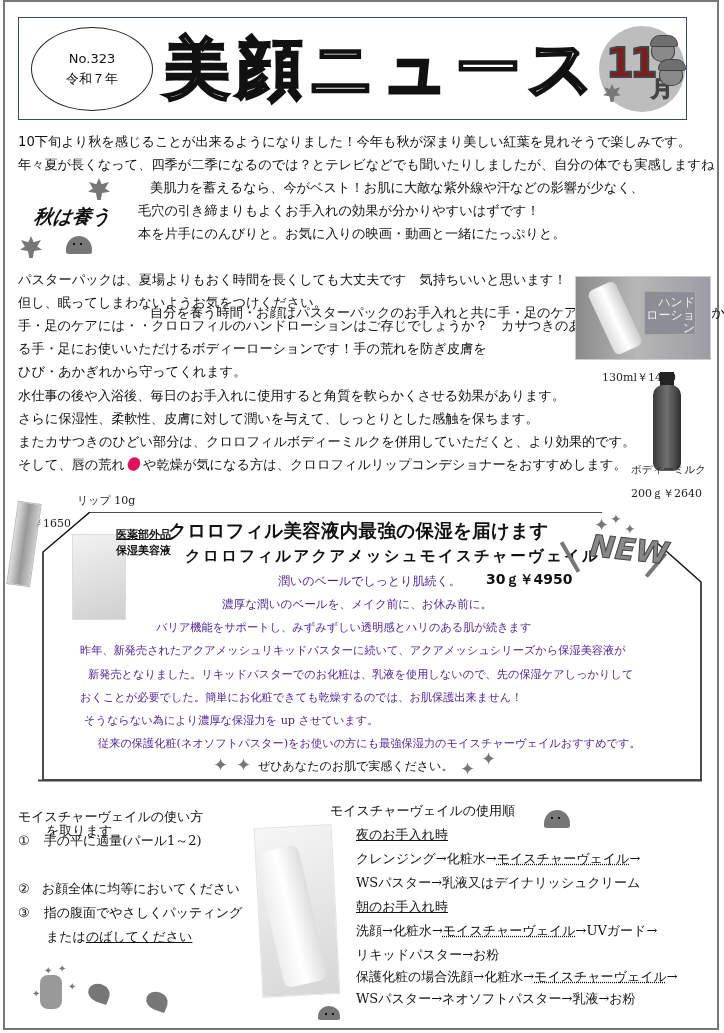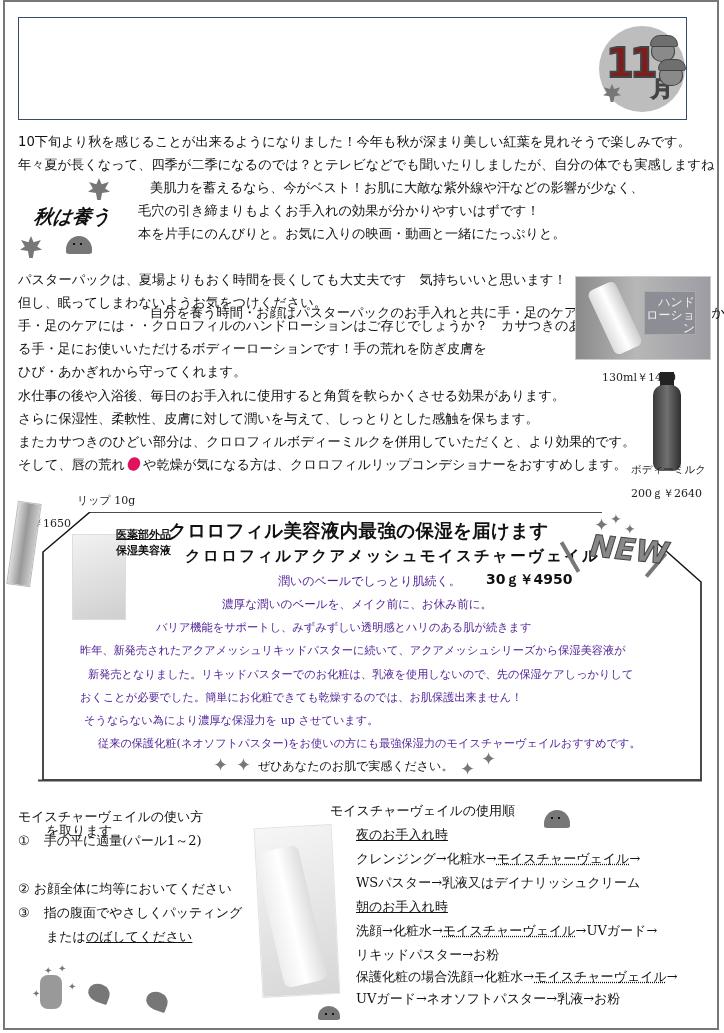--- a/index.html
+++ b/index.html
@@ -52,20 +52,25 @@
   .tube2:after{content:"";position:absolute;left:10px;top:20px;width:44px;height:138px;border-radius:8px;background:linear-gradient(90deg,#eee,#fff,#ddd);transform:rotate(-10deg);}
   .rabbit{position:absolute;left:40px;top:975px;width:22px;height:34px;background:#999;border-radius:8px;}
 </style>
 </head>
 <body>
 
 <div class="page-top"></div>
 <div class="page"></div>
 
 <div class="header">
+  <div class="issue-oval">
+    <span>No.323</span>
+    <span>令和７年</span>
+  </div>
+  <div class="title">美顔ニュース</div>
   <div class="month-badge">
     <span class="month-num">11</span>
     <span class="month-kanji">月</span>
     <div class="acorn" style="left:52px;top:14px;"></div>
     <div class="acorn" style="left:60px;top:38px;"></div>
     <div class="leaf" style="left:4px;top:58px;width:18px;height:18px;"></div>
   </div>
 </div>
 
 <div class="txt" style="left:18px;top:130px;">10下旬より秋を感じることが出来るようになりました！今年も秋が深まり美しい紅葉を見れそうで楽しみです。</div>
@@ -145,21 +150,21 @@
 <div class="cta">ぜひあなたのお肌で実感ください。</div>
 <span class="sparkle" style="left:460px;top:760px;">✦</span>
 <span class="sparkle" style="left:481px;top:750px;">✦</span>
 
 <div class="btxt" style="left:18px;top:806px;">モイスチャーヴェイルの使い方</div>
 <div class="btxt" style="left:18px;top:830px;">
   <span>①</span><span style="margin-left:14px;">手の平に適量(パール1～2)</span>
 </div>
 <div class="btxt" style="left:46px;top:820px;">を取ります</div>
 <div class="btxt" style="left:18px;top:878px;">
-  <span>②</span><span style="margin-left:4px;">お顔全体に均等においてください</span>
+  <span>②</span><span style="margin-left:12px;">お顔全体に均等においてください</span>
 </div>
 <div class="btxt" style="left:18px;top:902px;">
   <span>③</span><span style="margin-left:14px;">指の腹面でやさしくパッティング</span>
 </div>
 <div class="btxt" style="left:46px;top:926px;">
   <span>または</span><span class="ul">のばしてください</span>
 </div>
 
 <div class="tube2"></div>
 
@@ -180,13 +185,13 @@
 </div>
 <div class="btxt" style="left:356px;top:872px;">WSパスター→乳液又はデイナリッシュクリーム</div>
 <div class="btxt ul" style="left:356px;top:896px;">朝のお手入れ時</div>
 <div class="btxt" style="left:356px;top:920px;">
   <span>洗顔→化粧水→</span><span class="dot-ul">モイスチャーヴェイル</span><span>→UVガード→</span>
 </div>
 <div class="btxt" style="left:356px;top:944px;">リキッドパスター→お粉</div>
 <div class="btxt" style="left:356px;top:966px;">
   <span>保護化粧の場合洗顔→化粧水→</span><span class="dot-ul">モイスチャーヴェイル</span><span>→</span>
 </div>
-<div class="btxt" style="left:356px;top:988px;">UVガード→ネオソフトパスター→乳液→お粉</div>
+<div class="btxt" style="left:356px;top:988px;">WSパスター→ネオソフトパスター→乳液→お粉</div>
 
 </body></html>

